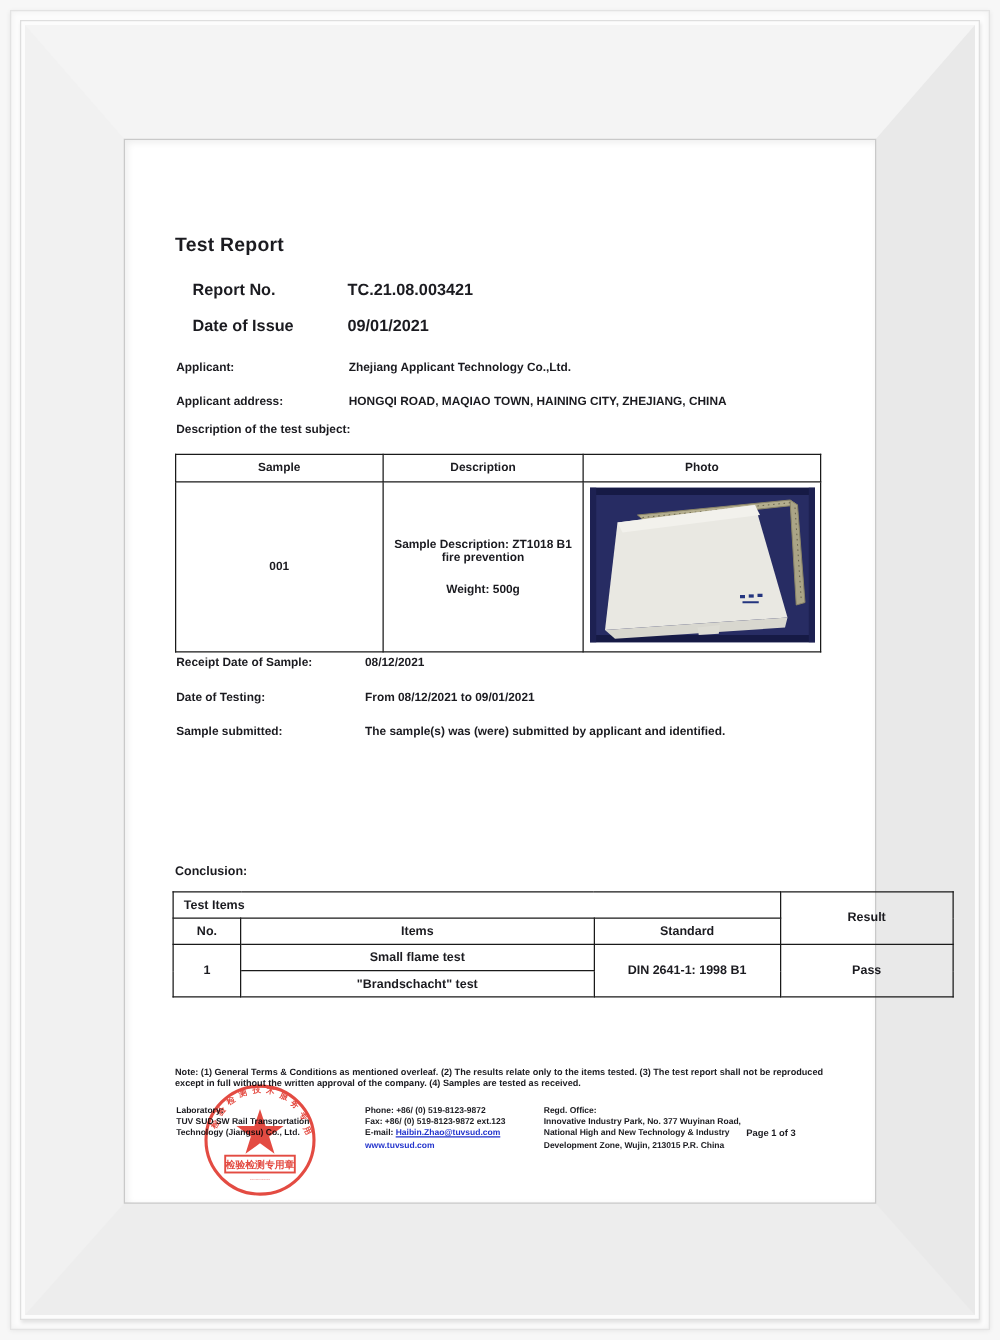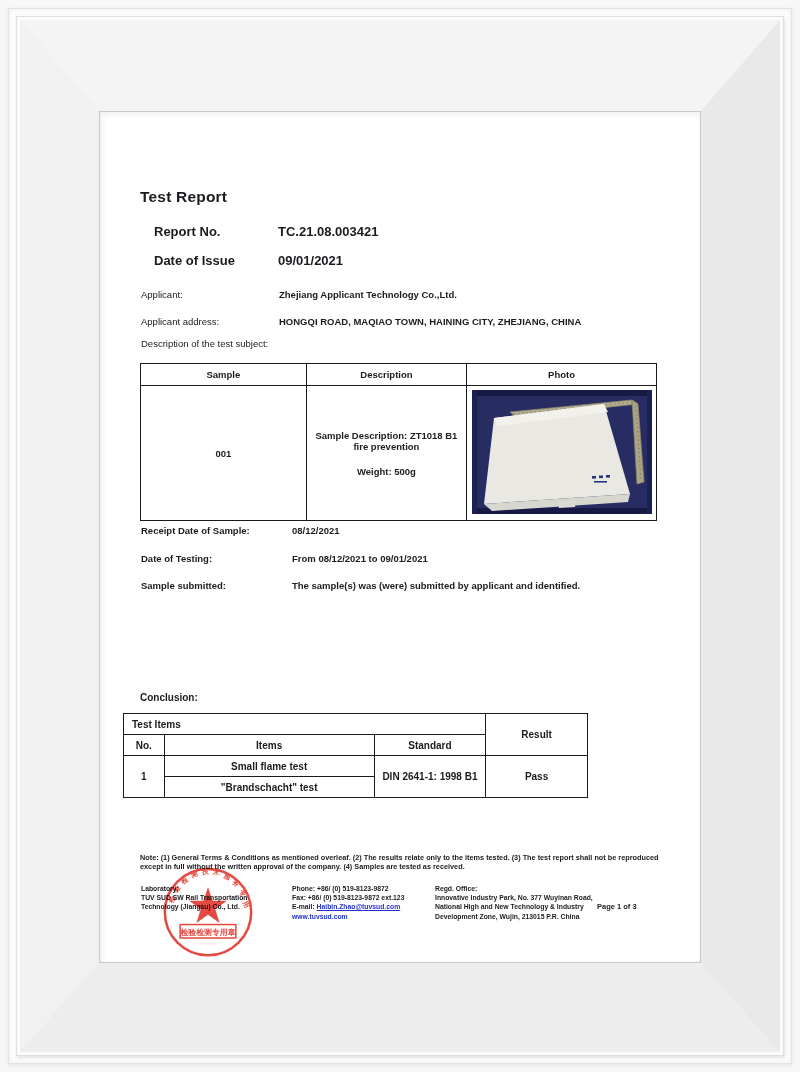--- a/index.html
+++ b/index.html
@@ -34,21 +34,21 @@
     position:absolute; left:100px; top:112px; width:600px; height:850px;
     background:#ffffff;
     box-shadow: 0 0 0 1px #c9c9c9, inset 2px 2px 6px rgba(0,0,0,0.07);
   }
   .abs { position:absolute; }
 
   
   .title { left:40px; top:76px; font-size:15.5px; font-weight:bold; letter-spacing:0.2px; }
   .row-label { left:40px; font-size:13px; font-weight:bold;margin-left:14px; }
   .row-value { left:178px; font-size:13px; font-weight:bold; }
-  .sm-label  { left:41px; font-size:9.5px; font-weight:normal; }
+  .sm-label  { left:41px; font-size:9.5px; font-weight:bold; }
   .sm-value  { left:179px; font-size:9.5px; font-weight:bold; }
 
   
   .logo { left:486px; top:26px; width:72px; height:74px; }
 
   
   table { border-collapse:collapse; }
   .sample-table { left:40px; top:251px; width:517px; }
   .sample-table th, .sample-table td {
     border:1.6px solid #1a1a1a;
@@ -61,21 +61,21 @@
   .sample-body-row td { height:133px; }
   .desc-cell div { margin:5px 8px; }
   .photo-cell { padding:4px; }
 
   
   .dates-label { left:41px; font-size:9.5px; font-weight:bold; }
   .dates-value { left:192px; font-size:9.5px; font-weight:bold; }
 
   
   .conclusion-heading { left:40px; top:580px; font-size:10px; font-weight:bold; }
-  .conclusion-table { left:23px; top:601px; width:465px;padding-left:39px; }
+  .conclusion-table { left:38px; top:601px; width:625px;padding-left:39px; }
   .conclusion-table th, .conclusion-table td {
     border:1.6px solid #1a1a1a;
     font-size:10px; font-weight:bold; text-align:center; vertical-align:middle;
     height:21px;
   }
   .c-no { width:45px; }
   .c-items { width:235px; }
   .c-std { width:124px; }
   .c-res { width:115px; }
   .test-items-cell { text-align:left !important; padding-left:8px; }

